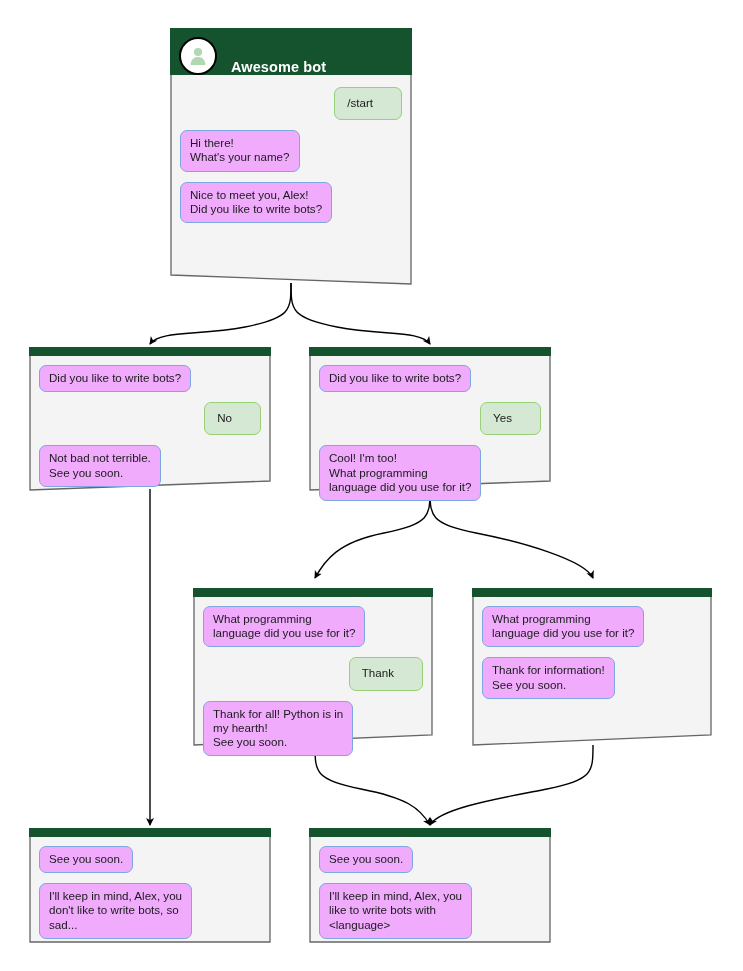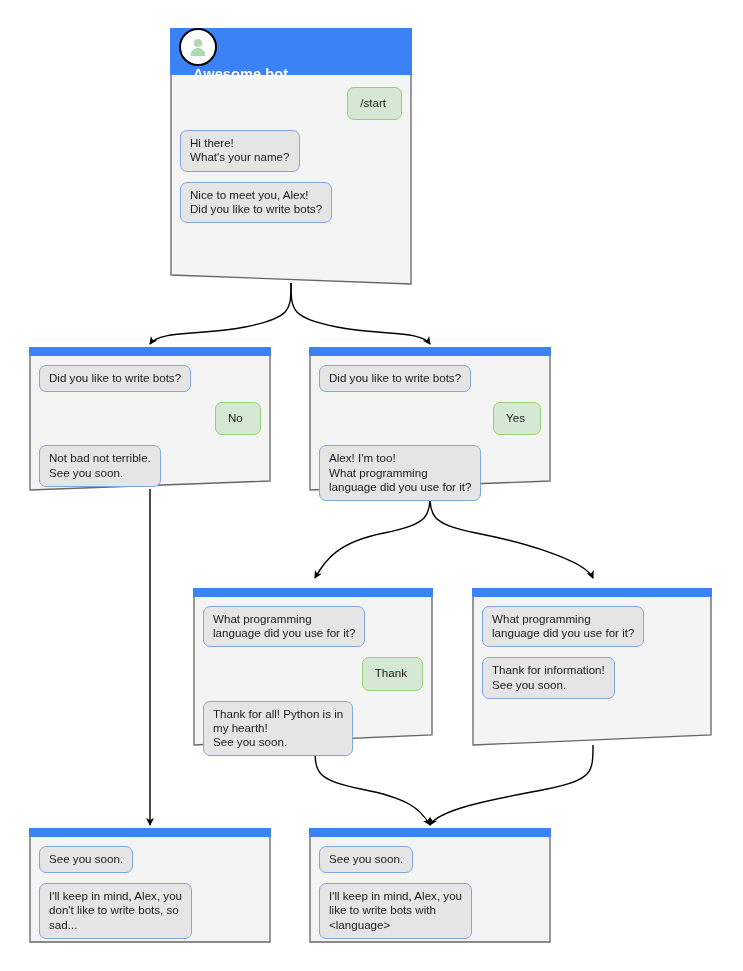--- a/index.html
+++ b/index.html
@@ -43,25 +43,24 @@
     left: 0; top: 0;
     width: 100%;
     height: 100%;
     box-sizing: border-box;
   }
   .titlebar {
     position: absolute;
     left: 0;
     top: 0;
     width: 100%;
-    background: #3b82f6;
+    background: #14532d;
     box-sizing: border-box;
     display: flex;
-    align-items: flex-start;
-    flex-direction: column;
+    align-items: flex-end;
   }
   .titlebar.slim { height: 9px; }
   .titlebar.full {
     height: 47px;
     padding-left: 9px;
   }
   .avatar {
     width: 38px;
     height: 38px;
     border-radius: 50%;
@@ -98,27 +97,27 @@
     font-size: 11.6px;
     line-height: 14.2px;
     color: #1a1a1a;
     padding: 5px 9px 6px 9px;
     border-radius: 7px;
     box-sizing: border-box;
     white-space: pre-line;
     max-width: 86%;
   }
   .bubble.bot {
-    background: #e5e5e5;
+    background: #f0abfc;
     border: 1px solid #7ea6e0;
   }
   .bubble.user {
     background: #d5e8d4;
     border: 1px solid #97d077;
-    padding: 8px 15px 9px 12px;
+    padding: 8px 28px 9px 12px;
     min-width: 46px;
     text-align: right;
   }
   .msg-row.right .bubble.user { min-height: 30px; display:flex; align-items:center; }
 </style>
 </head>
 <body>
 
 <div id="canvas">
 
@@ -204,21 +203,21 @@
     <div class="node-inner">
       <div class="titlebar slim"></div>
       <div class="chatarea" style="top:9px;">
         <div class="msg-row left">
           <div class="bubble bot">Did you like to write bots?</div>
         </div>
         <div class="msg-row right">
           <div class="bubble user">Yes</div>
         </div>
         <div class="msg-row left">
-          <div class="bubble bot">Alex! I'm too!
+          <div class="bubble bot">Cool! I'm too!
 What programming
 language did you use for it?</div>
         </div>
       </div>
     </div>
   </div>
 
   <div class="node" style="left:193px; top:588px; width:240px; height:160px;">
     <svg class="node-shape" viewBox="0 0 240 160" preserveAspectRatio="none">
       <path d="M1,1 L239,1 L239,147 L1,157 Z" fill="#f4f4f4" stroke="#666666" stroke-width="1.3"></path>

